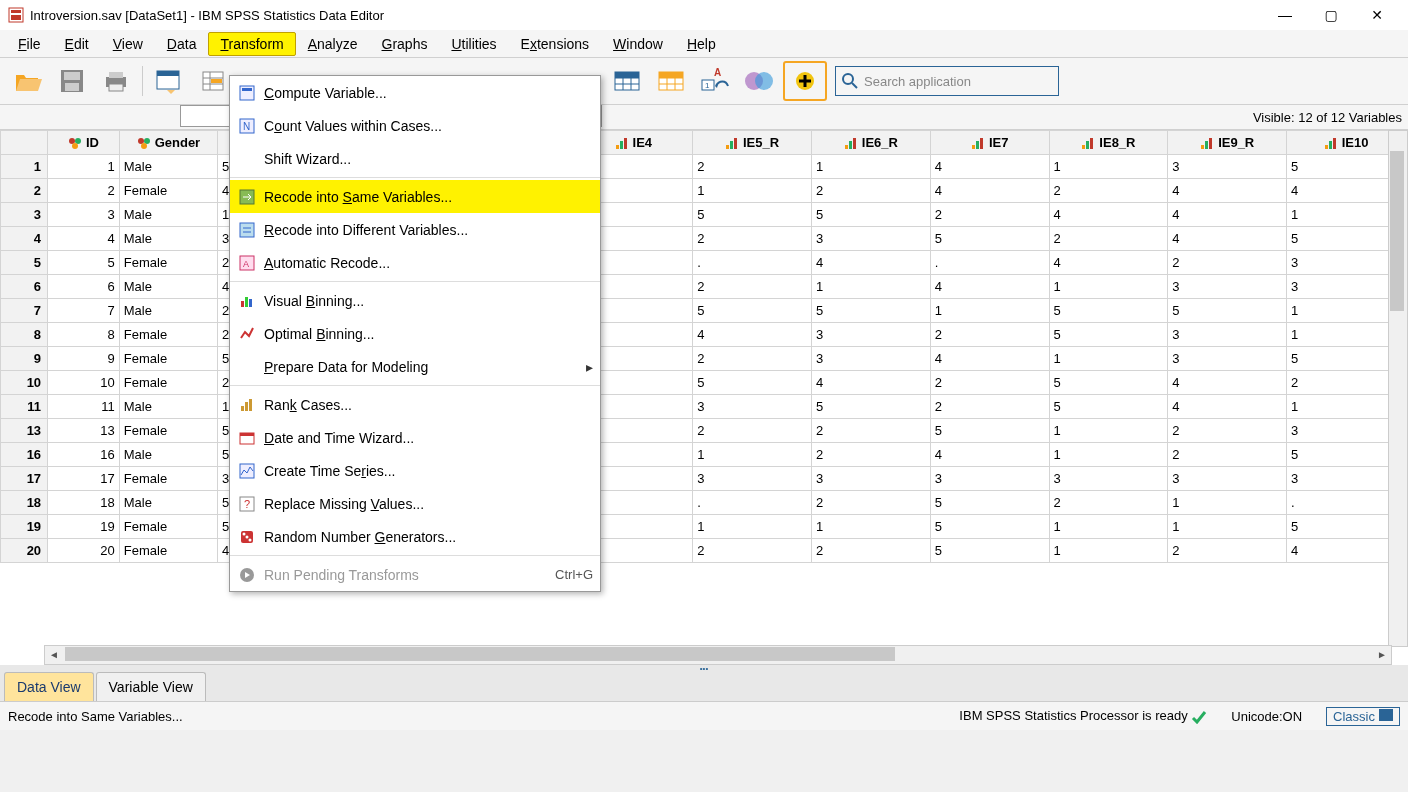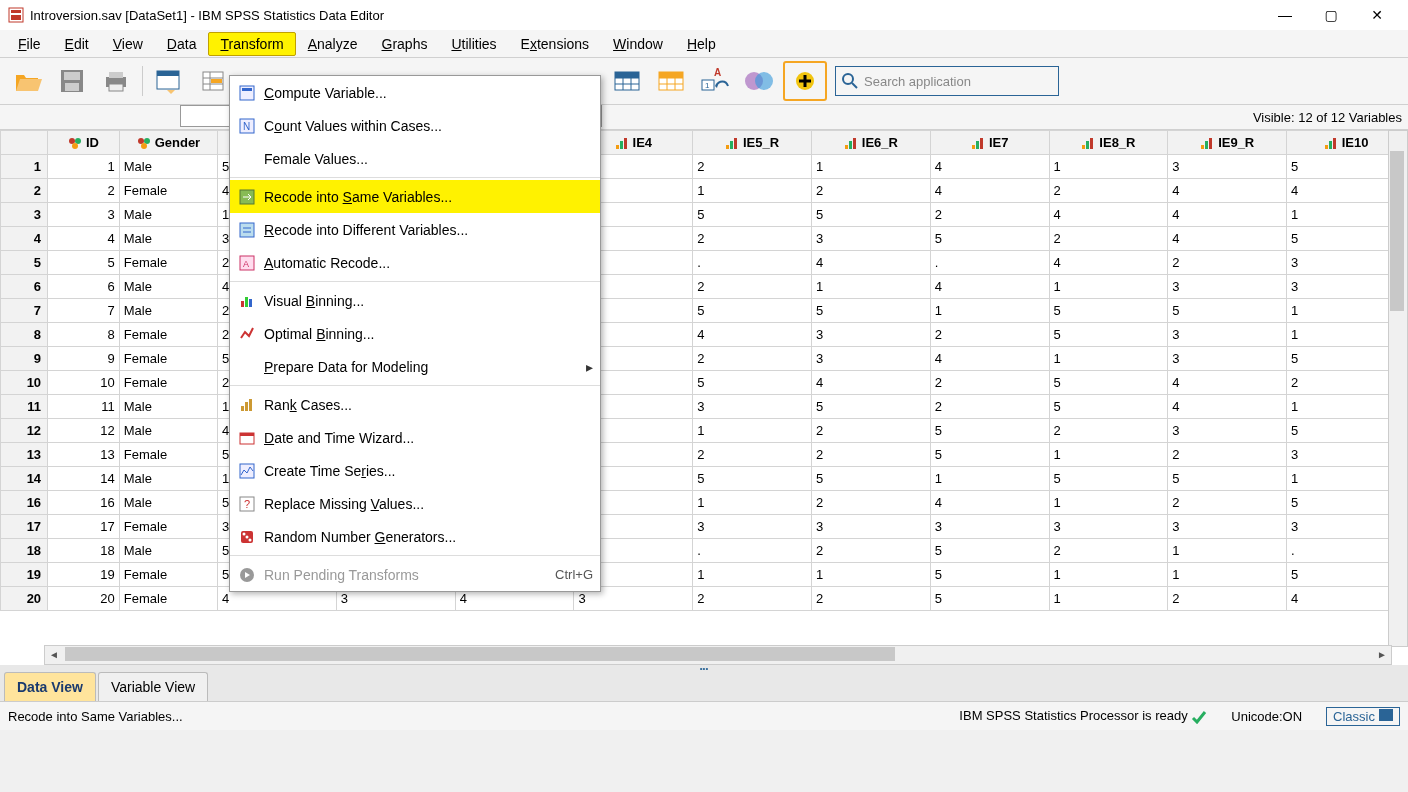--- a/index.html
+++ b/index.html
@@ -41,21 +41,21 @@
 .dropdown .sep-line{height:1px;background:#ddd;margin:2px 0}
 .hscroll{position:absolute;left:44px;right:16px;bottom:0;height:18px;background:#f0f0f0;border:1px solid #ccc}
 .hscroll .thumb{position:absolute;left:20px;top:1px;height:14px;width:830px;background:#c8c8c8}
 .hscroll .arrow-l,.hscroll .arrow-r{position:absolute;top:0;width:18px;height:16px;display:flex;align-items:center;justify-content:center;font-size:10px;color:#555}
 .hscroll .arrow-l{left:0}.hscroll .arrow-r{right:0}
 .vscroll{position:absolute;right:0;top:0;bottom:18px;width:18px;background:#f0f0f0;border:1px solid #ccc}
 .vscroll .thumb{position:absolute;left:1px;top:20px;width:14px;height:160px;background:#c8c8c8}
 .splitter{height:6px;background:#e8e8e8;display:flex;align-items:center;justify-content:center;color:#2a6496;font-size:8px}
 .tabbar{height:30px;background:#e8e8e8;display:flex;align-items:flex-end;padding-left:4px}
 .tabbar .tab{padding:6px 12px;border:1px solid #bbb;border-bottom:none;background:#f0f0f0;margin-right:2px;font-size:14px;border-radius:3px 3px 0 0}
-.tabbar .tab.active{background:#ffe49c;font-weight:bold;color:#1a3a6e}
+.tabbar .tab.active{background:#ffe49c;font-weight:normal;color:#1a3a6e}
 .statusbar{height:28px;background:#f5f5f5;display:flex;align-items:center;padding:0 8px;font-size:13px;border-top:1px solid #ccc}
 .statusbar .sb-left{flex:0 0 auto}
 .statusbar .sb-spacer{flex:1}
 .statusbar .sb-item{margin-left:24px}
 .statusbar .classic-box{border:1px solid #2a6496;padding:1px 6px;color:#2a6496;display:flex;align-items:flex-start}
 .statusbar .classic-box .ci{width:14px;height:12px;background:#2a6496;margin-left:4px}
 svg{display:block}
 </style>
 </head>
 <body>
@@ -408,63 +408,33 @@
           <td class="ie"></td>
           <td class="ie"></td>
           <td class="ie">3</td>
           <td class="ie">5</td>
           <td class="ie">2</td>
           <td class="ie">5</td>
           <td class="ie">4</td>
           <td class="ie">1</td>
         </tr>
         <tr>
-          <th class="rowhdr">12</th>
-          <td class="num">12</td>
-          <td class="txt">Male</td>
-          <td class="ie">4</td>
-          <td class="ie"></td>
-          <td class="ie"></td>
-          <td class="ie"></td>
-          <td class="ie">1</td>
-          <td class="ie">2</td>
-          <td class="ie">5</td>
-          <td class="ie">2</td>
-          <td class="ie">3</td>
-          <td class="ie">5</td>
-        </tr>
-        <tr>
           <th class="rowhdr">13</th>
           <td class="num">13</td>
           <td class="txt">Female</td>
           <td class="ie">5</td>
           <td class="ie"></td>
           <td class="ie"></td>
           <td class="ie"></td>
           <td class="ie">2</td>
           <td class="ie">2</td>
           <td class="ie">5</td>
           <td class="ie">1</td>
           <td class="ie">2</td>
           <td class="ie">3</td>
-        </tr>
-        <tr>
-          <th class="rowhdr">14</th>
-          <td class="num">14</td>
-          <td class="txt">Male</td>
-          <td class="ie">1</td>
-          <td class="ie"></td>
-          <td class="ie"></td>
-          <td class="ie"></td>
-          <td class="ie">5</td>
-          <td class="ie">5</td>
-          <td class="ie">1</td>
-          <td class="ie">5</td>
-          <td class="ie">5</td>
-          <td class="ie">1</td>
         </tr>
         <tr>
           <th class="rowhdr">16</th>
           <td class="num">16</td>
           <td class="txt">Male</td>
           <td class="ie">5</td>
           <td class="ie"></td>
           <td class="ie"></td>
           <td class="ie"></td>
           <td class="ie">1</td>
@@ -583,21 +553,21 @@
       <span class="mi-icon">
         <svg width="16" height="16">
           <rect x="1" y="1" width="14" height="14" fill="#eef" stroke="#36c"></rect>
           <text x="4" y="12" font-size="10" fill="#36c">N</text>
         </svg>
       </span>
       <span>C<u>o</u>unt Values within Cases...</span>
     </div>
     <div class="item">
       <span class="mi-icon"></span>
-      <span>Female Values...</span>
+      <span>Shift Wizard...</span>
     </div>
     <div class="sep-line"></div>
     <div class="item highlight">
       <span class="mi-icon">
         <svg width="16" height="16">
           <rect x="1" y="1" width="14" height="14" fill="#8b5" stroke="#573"></rect>
           <path d="M4 8h8M9 5l3 3-3 3" stroke="#fff" fill="none"></path>
         </svg>
       </span>
       <span>Recode into <u>S</u>ame Variables...</span>

